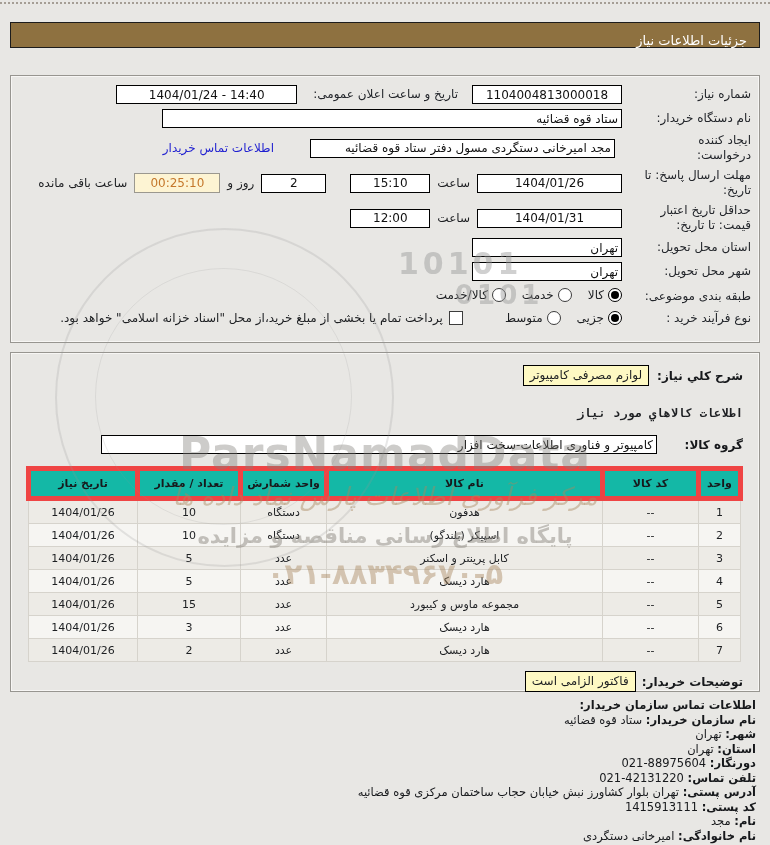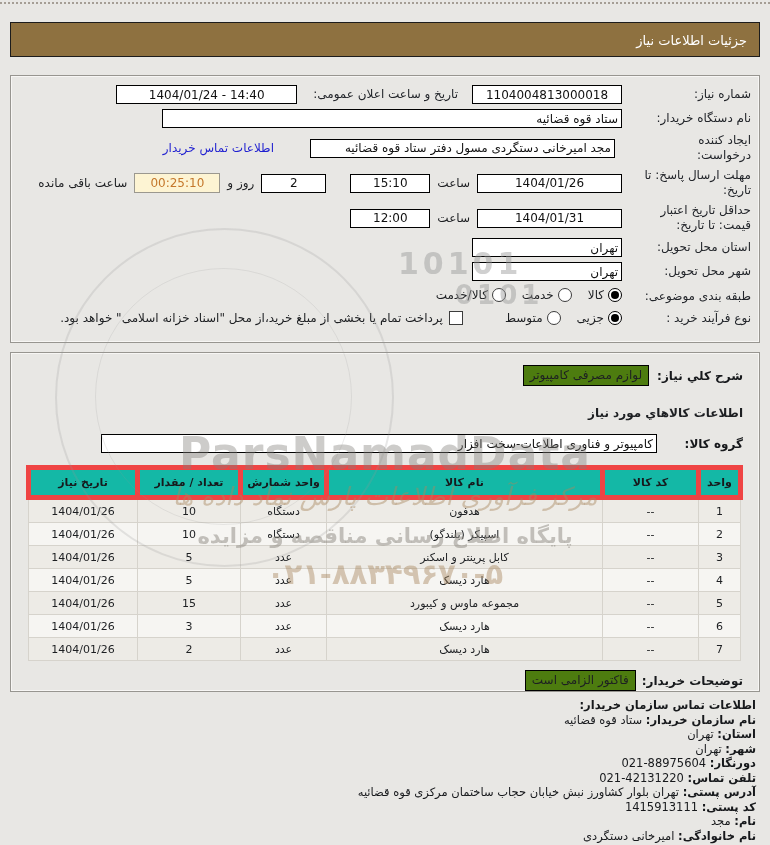--- a/index.html
+++ b/index.html
@@ -3,21 +3,21 @@
 <meta charset="utf-8">
 <style>
   html,body{margin:0;padding:0;}
   body{
     width:770px;height:845px;overflow:hidden;position:relative;
     background:#e8e7e4;color:#1d1f22;
     font-family:"DejaVu Sans",sans-serif;font-size:12px;direction:rtl;
   }
   .top-dotted{position:absolute;top:2px;left:0;right:0;border-top:2px dotted #a59e95;}
   .title-bar{
-    position:absolute;top:22px;right:10px;left:10px;height:35px;
+    position:absolute;top:22px;right:10px;left:10px;height:26px;
     background:#8e7140;border:1px solid #1c1c1c;color:#fff;
     line-height:35px;padding-right:12px;font-size:13px;box-sizing:border-box;
   }
   .panel{
     position:absolute;right:10px;left:10px;box-sizing:border-box;
     border:1px solid #979590;box-shadow:0 0 0 1px #f7f6f4 inset;
     padding:9px 8px;
   }
   .panel1{top:75px;height:268px;}
   .panel2{top:352px;height:340px;padding:8px 16px;}
@@ -46,24 +46,24 @@
   .radio{
     width:12px;height:12px;border:1px solid #3c3c3c;border-radius:50%;
     background:#fff;display:inline-block;position:relative;flex:0 0 12px;
   }
   .radio.sel{border-color:#000;}
   .radio.sel::after{content:"";position:absolute;top:2px;left:2px;right:2px;bottom:2px;background:#000;border-radius:50%;}
   .cbx{width:12px;height:12px;border:1px solid #3c3c3c;background:#fff;display:inline-block;margin-left:6px;flex:0 0 12px;}
   .cbxrow{display:flex;align-items:flex-start;margin-right:26px;margin-left:28px;}
   .cbxtext{line-height:1.3;}
   .blabel{font-weight:bold;color:#17191c;white-space:nowrap;}
-  .boxval{border:1px solid #000;background:#4d7c0f;padding:2px 6px;display:inline-block;min-height:15px;}
+  .boxval{border:1px solid #000;background:#fef9c3;padding:2px 6px;display:inline-block;min-height:15px;}
   .drow{display:flex;align-items:center;margin:4px 0 12px;}
   .drow .blabel{margin-left:8px;}
-  .sect-title{font-weight:bold;margin:20px 0 14px;}
+  .sect-title{font-weight:bold;margin:20px 0 14px;font-family:Liberation Mono, monospace;}
   table.items{border-collapse:collapse;margin:12px auto 0 auto;font-size:11px;table-layout:fixed;width:712px;}
   table.items th{
     background:#14b8a6;border:5px solid #ef4444;font-weight:bold;height:25px;padding:0 3px;color:#17191c;
   }
   table.items td{border:1px solid #d6d3cc;height:22px;text-align:center;padding:0 3px;overflow:hidden;white-space:nowrap;}
   table.items tr:nth-child(odd) td{background:#edebe6;}
   table.items tr:nth-child(even) td{background:#f6f5f2;}
   col.c1{width:42px;} col.c2{width:96px;} col.c3{width:276px;}
   col.c4{width:86px;} col.c5{width:103px;} col.c6{width:109px;}
   .notes-row{display:flex;align-items:center;margin-top:9px;}
@@ -266,22 +266,22 @@
     <span class="blabel">توضیحات خریدار:</span>
     <span class="boxval">فاکتور الزامی است</span>
   </div>
 
 </div>
 
 <div class="contact">
   <div class="cline" style="font-weight:bold;">اطلاعات تماس سازمان خریدار:</div>
   <div>
       <div class="cline"><b>نام سازمان خریدار:</b><span> ستاد قوه قضائیه</span></div>
+      <div class="cline"><b>شهر:</b><span> تهران</span></div>
       <div class="cline"><b>استان:</b><span> تهران</span></div>
-      <div class="cline"><b>شهر:</b><span> تهران</span></div>
       <div class="cline"><b>دورنگار:</b><span> 88975604-021</span></div>
       <div class="cline"><b>تلفن تماس:</b><span> 42131220-021</span></div>
       <div class="cline"><b>آدرس پستی:</b><span> تهران بلوار کشاورز نبش خیابان حجاب ساختمان مرکزی قوه قضائیه</span></div>
       <div class="cline"><b>کد پستی:</b><span> 1415913111</span></div>
     </div>
   <div>
       <div class="cline"><b>نام:</b><span> مجد</span></div>
       <div class="cline"><b>نام خانوادگی:</b><span> امیرخانی دستگردی</span></div>
     </div>
 </div>

